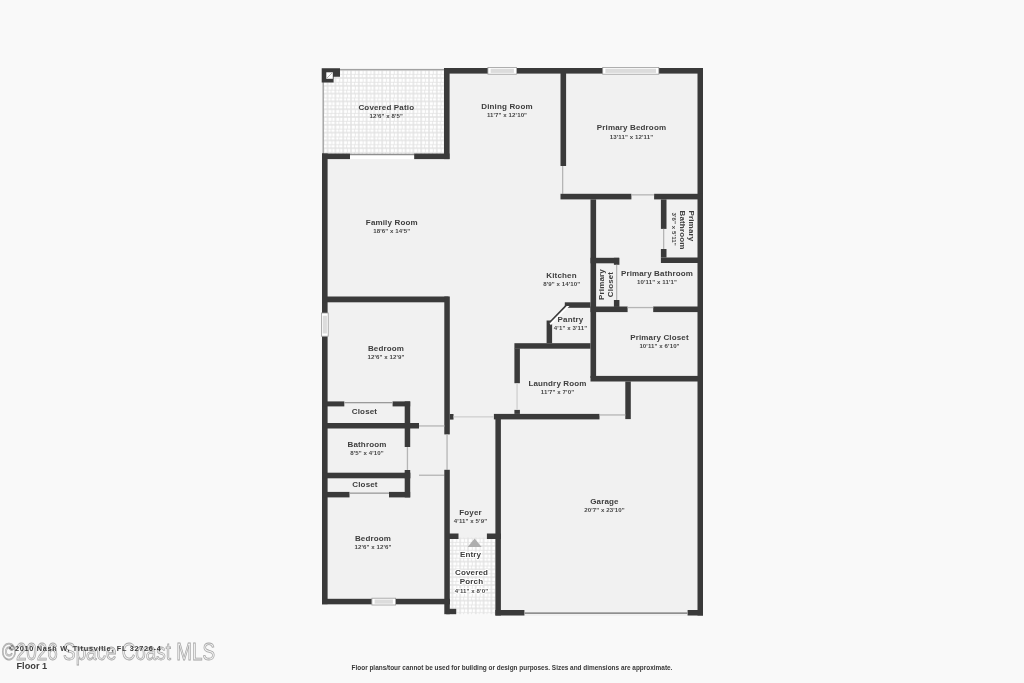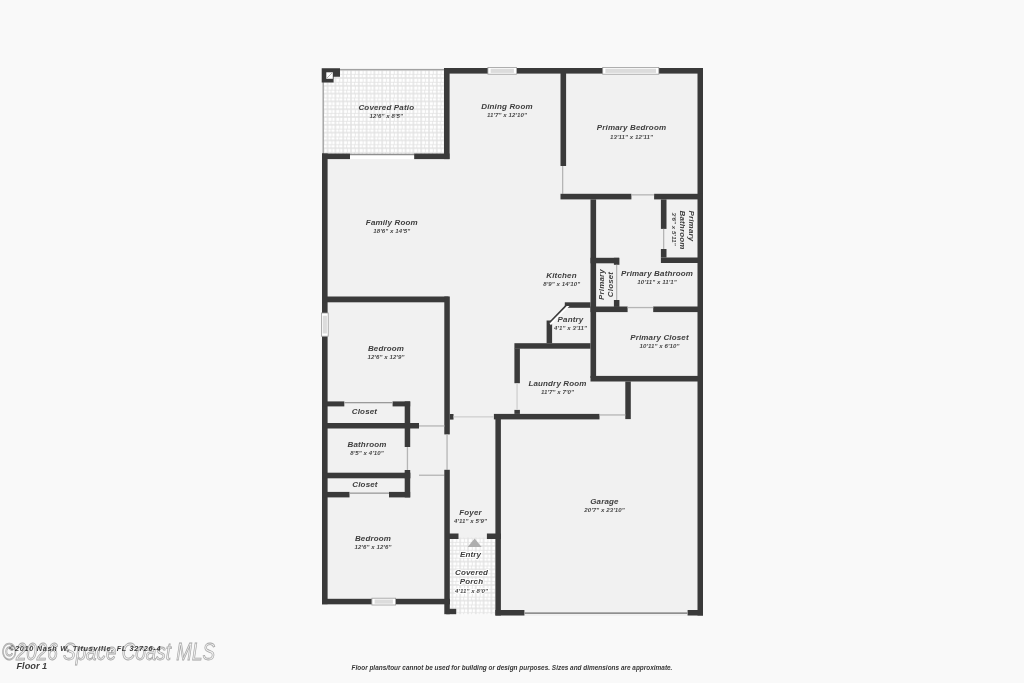--- a/index.html
+++ b/index.html
@@ -1,17 +1,17 @@
 <!DOCTYPE html>
 <html><head>
 <meta charset="utf-8">
 <style>
 html,body{margin:0;padding:0;background:#f9f9f9;}
 .page{position:relative;width:1024px;height:683px;overflow:hidden;background:#f9f9f9;
-font-family:"Liberation Sans", sans-serif;font-style:italic;}
+font-family:"Liberation Sans", sans-serif;}
 svg{position:absolute;left:0;top:0;}
 .rn{font-family:"Liberation Sans",sans-serif;font-weight:bold;font-size:8px;fill:#3d3d3d;letter-spacing:.15px;}
 .dm{font-family:"Liberation Sans",sans-serif;font-weight:bold;font-size:6.1px;fill:#474747;letter-spacing:.1px;}
 .halo{paint-order:stroke;stroke:#ffffff;stroke-width:2px;stroke-linejoin:round;}
 </style>
 </head>
 <body>
 <div class="page">
 <svg width="1024" height="683" viewBox="0 0 1024 683">
 <defs>

